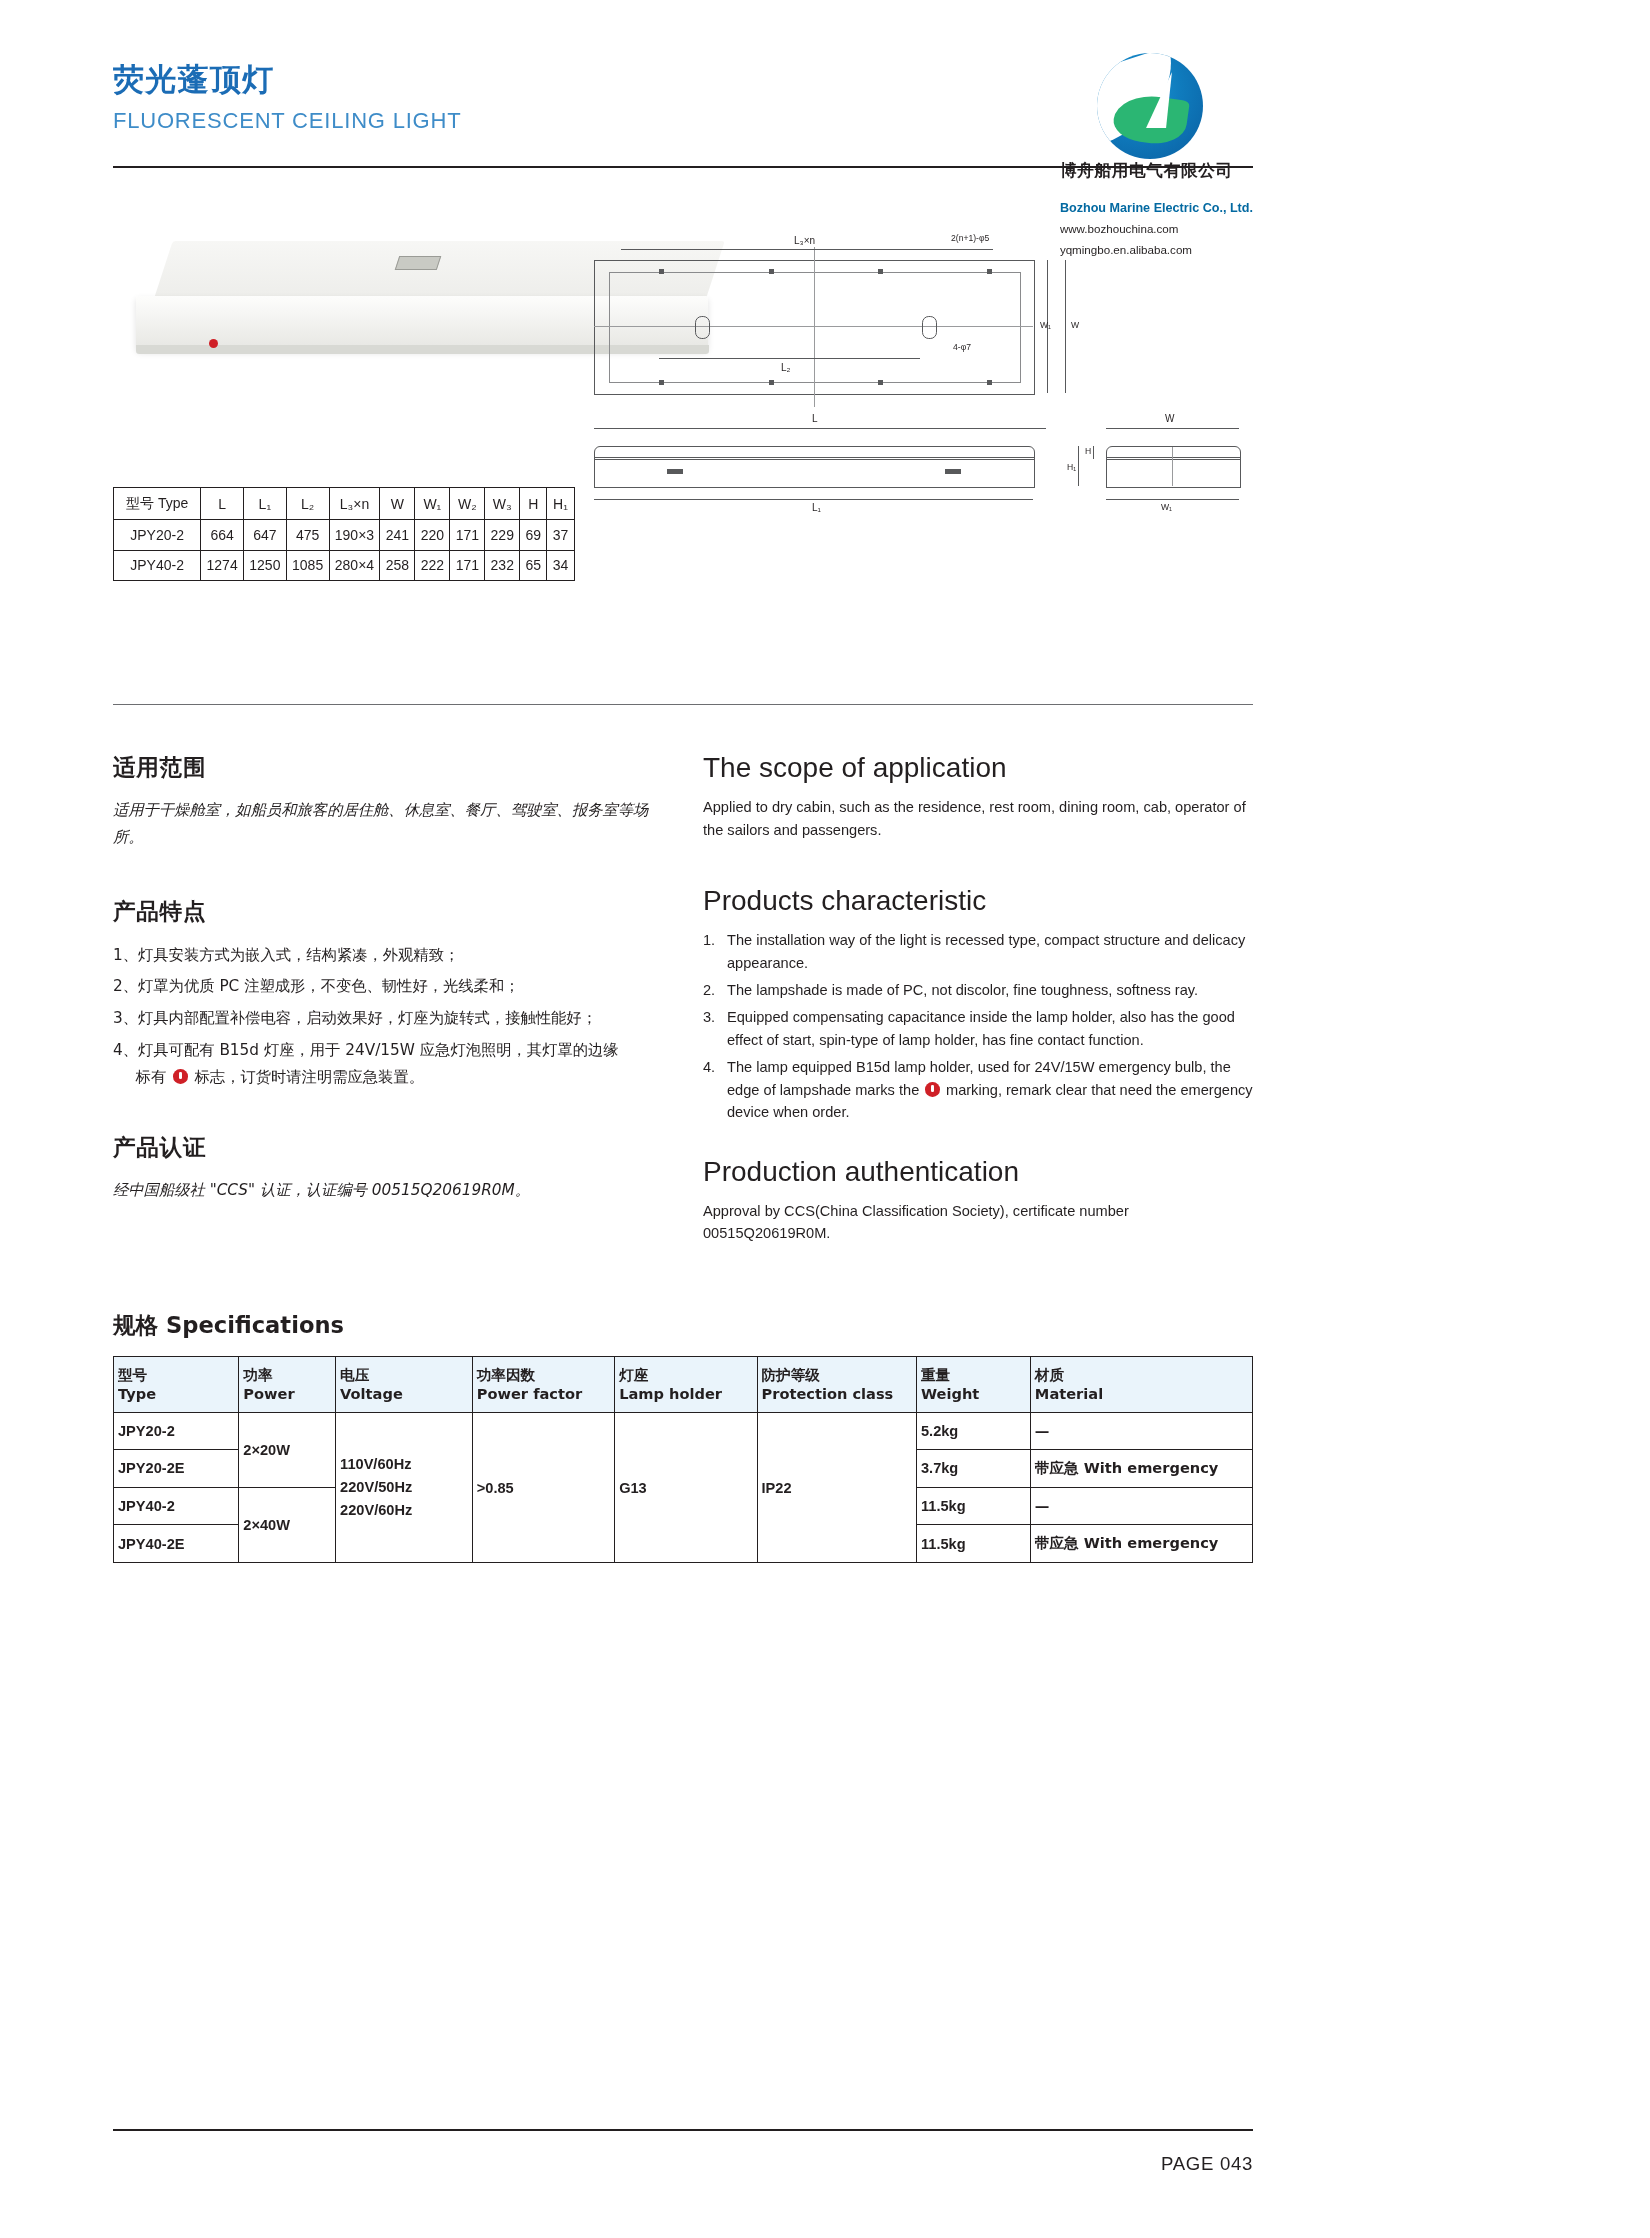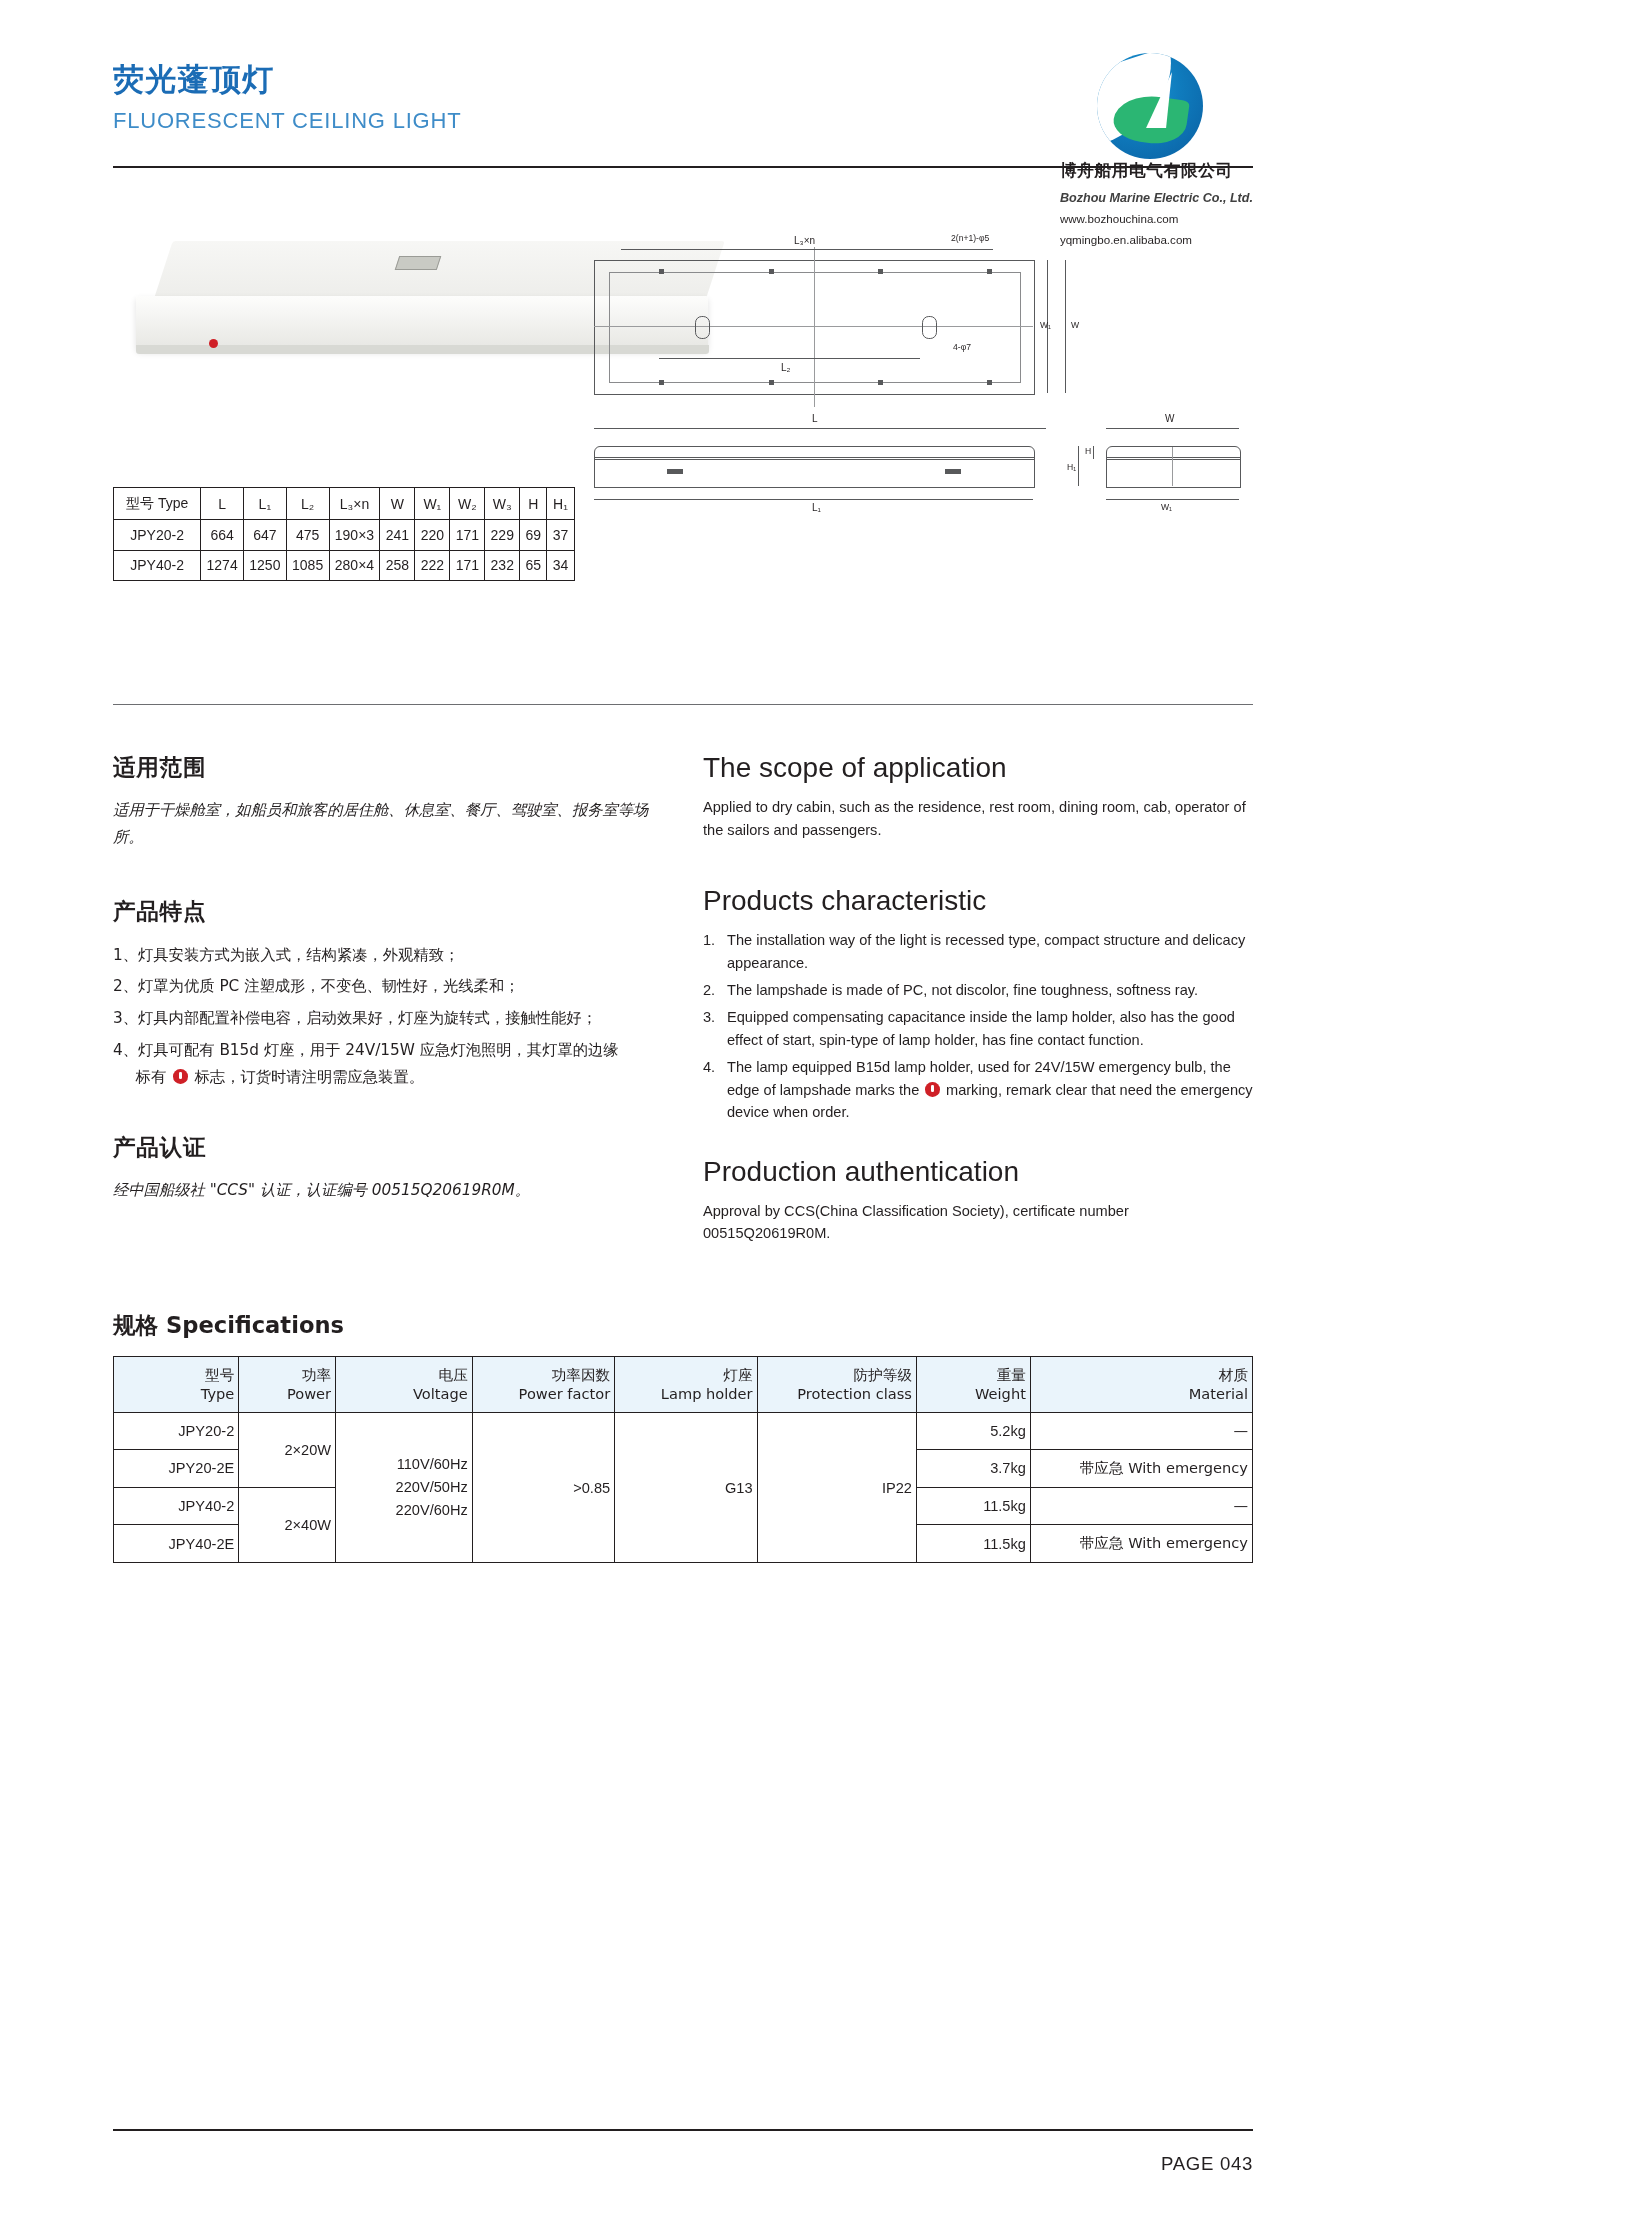--- a/index.html
+++ b/index.html
@@ -101,23 +101,22 @@
   .logo-cn {
     font-family: "DejaVu Sans", sans-serif;
     font-size: 16.6px;
     font-weight: bold;
     color: #231f20;
     letter-spacing: 0.7px;
   }
   .logo-en {
     font-size: 12.6px;
     font-weight: bold;
-    color: #404040;
-    margin-top: 6px;
-    font-style: italic;
+    color: #0369a1;
+    margin-top: 16px;
   }
   .logo-url {
     font-size: 11.6px;
     color: #231f20;
     margin-top: 4px;
   }
   .rule {
     height: 2px;
     background: #231f20;
     width: 100%;
@@ -331,23 +330,23 @@
     margin: 0 0 14.6px 0;
     color: #231f20;
   }
   table.spec {
     border-collapse: collapse;
     width: 100%;
     font-size: 14.6px;
   }
   table.spec th, table.spec td {
     border: 0.9px solid #231f20;
-    text-align: right;
+    text-align: left;
     padding: 9.3px 4px;
-    font-weight: normal;
+    font-weight: bold;
     color: #231f20;
   }
   table.spec thead th {
     background: #eaf4fb;
     font-family: "DejaVu Sans", sans-serif;
     line-height: 1.35;
     padding: 8px 4px;
   }
   table.spec td.tall { line-height: 1.6; }
   .cn-inline { font-family: "DejaVu Sans", sans-serif; }

